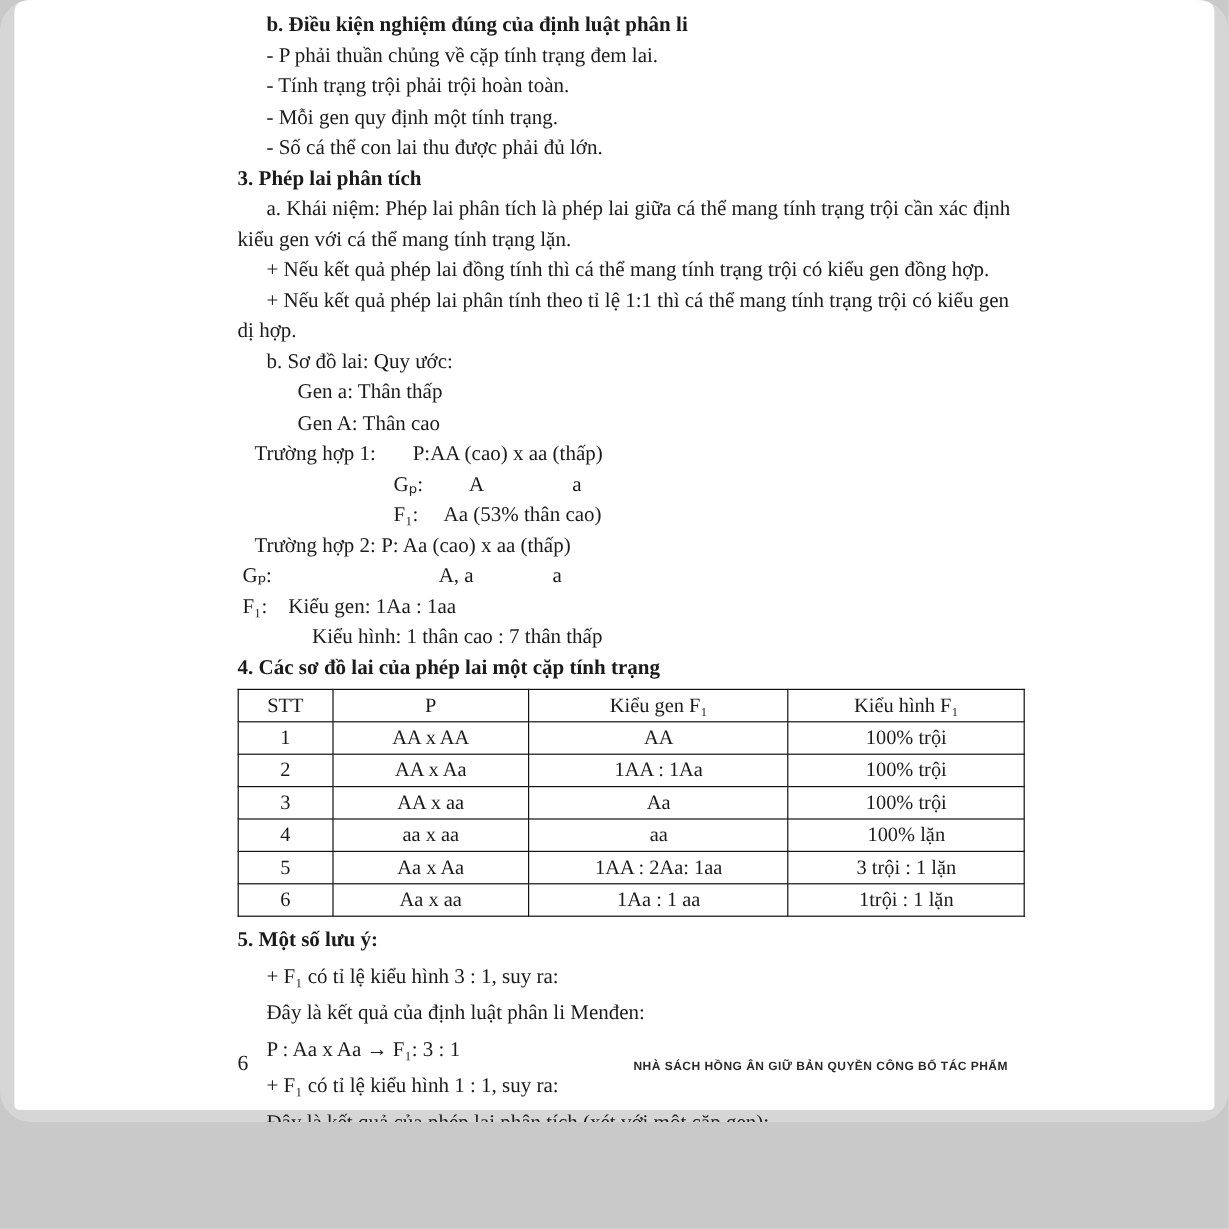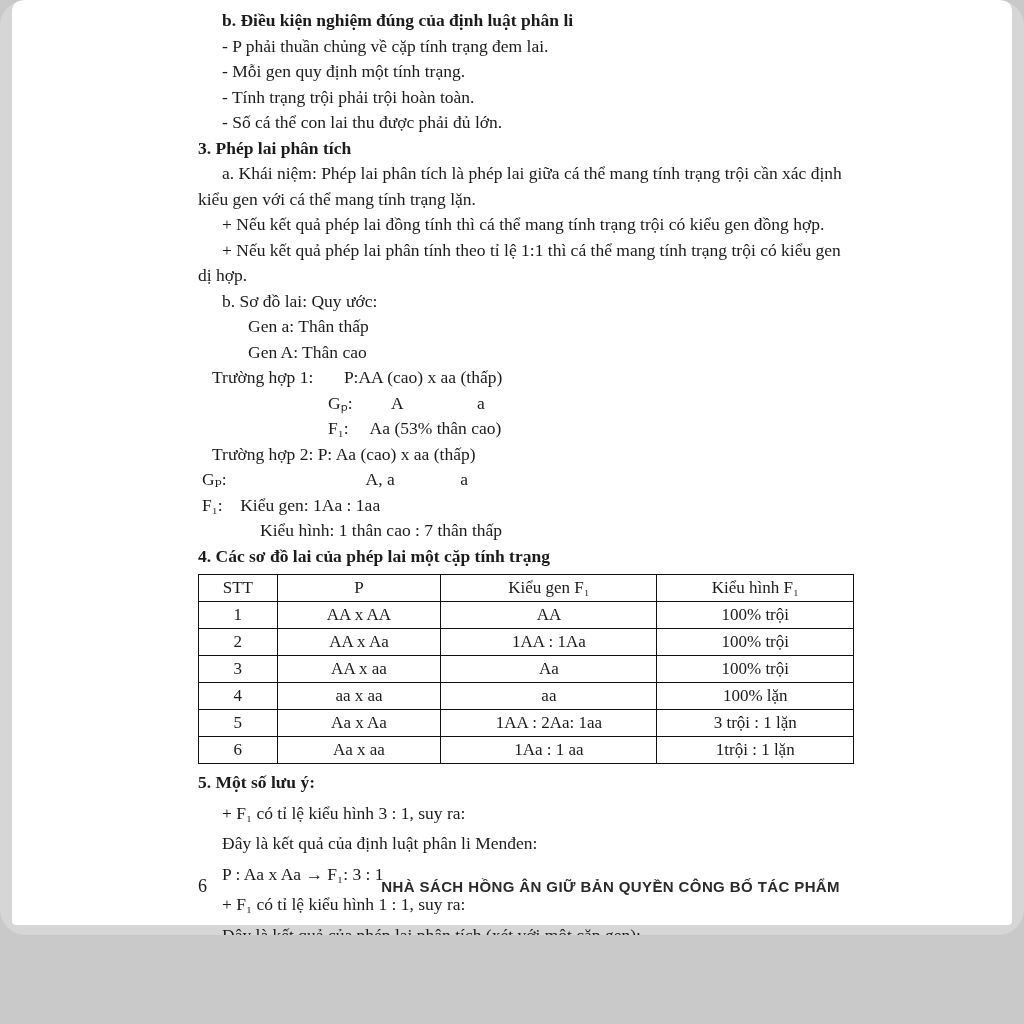--- a/index.html
+++ b/index.html
@@ -71,37 +71,37 @@
     left: 186px;
     right: 172px;
     bottom: 28px;
     display: flex;
     justify-content: space-between;
     align-items: baseline;
   }
   .footer .pageno { font-size: 18px; }
   .footer .copy {
     font-family: "Liberation Sans", "DejaVu Sans", sans-serif;
-    font-size: 15px;
+    font-size: 10px;
     font-weight: bold;
     letter-spacing: 0.4px;
     color: #2a2a2a;
   }
 </style>
 </head>
 <body>
 
 <div class="canvas">
   <div class="sheet">
     <div class="content">
 
       <p class="bold ind1">b. Điều kiện nghiệm đúng của định luật phân li</p>
       <p class="ind1">- P phải thuần chủng về cặp tính trạng đem lai.</p>
+      <p class="ind1">- Tính trạng trội phải trội hoàn toàn.</p>
       <p class="ind1">- Mỗi gen quy định một tính trạng.</p>
-      <p class="ind1">- Tính trạng trội phải trội hoàn toàn.</p>
       <p class="ind1">- Số cá thể con lai thu được phải đủ lớn.</p>
 
       <p class="bold">3. Phép lai phân tích</p>
       <p class="para">a. Khái niệm: Phép lai phân tích là phép lai giữa cá thể mang tính trạng trội cần xác định kiểu gen với cá thể mang tính trạng lặn.</p>
       <p class="para">+ Nếu kết quả phép lai đồng tính thì cá thể mang tính trạng trội có kiểu gen đồng hợp.</p>
       <p class="para">+ Nếu kết quả phép lai phân tính theo tỉ lệ 1:1 thì cá thể mang tính trạng trội có kiểu gen dị hợp.</p>
 
       <p class="ind1">b. Sơ đồ lai: Quy ước:</p>
       <p class="ind2">Gen a: Thân thấp</p>
       <p class="ind2">Gen A: Thân cao</p>

